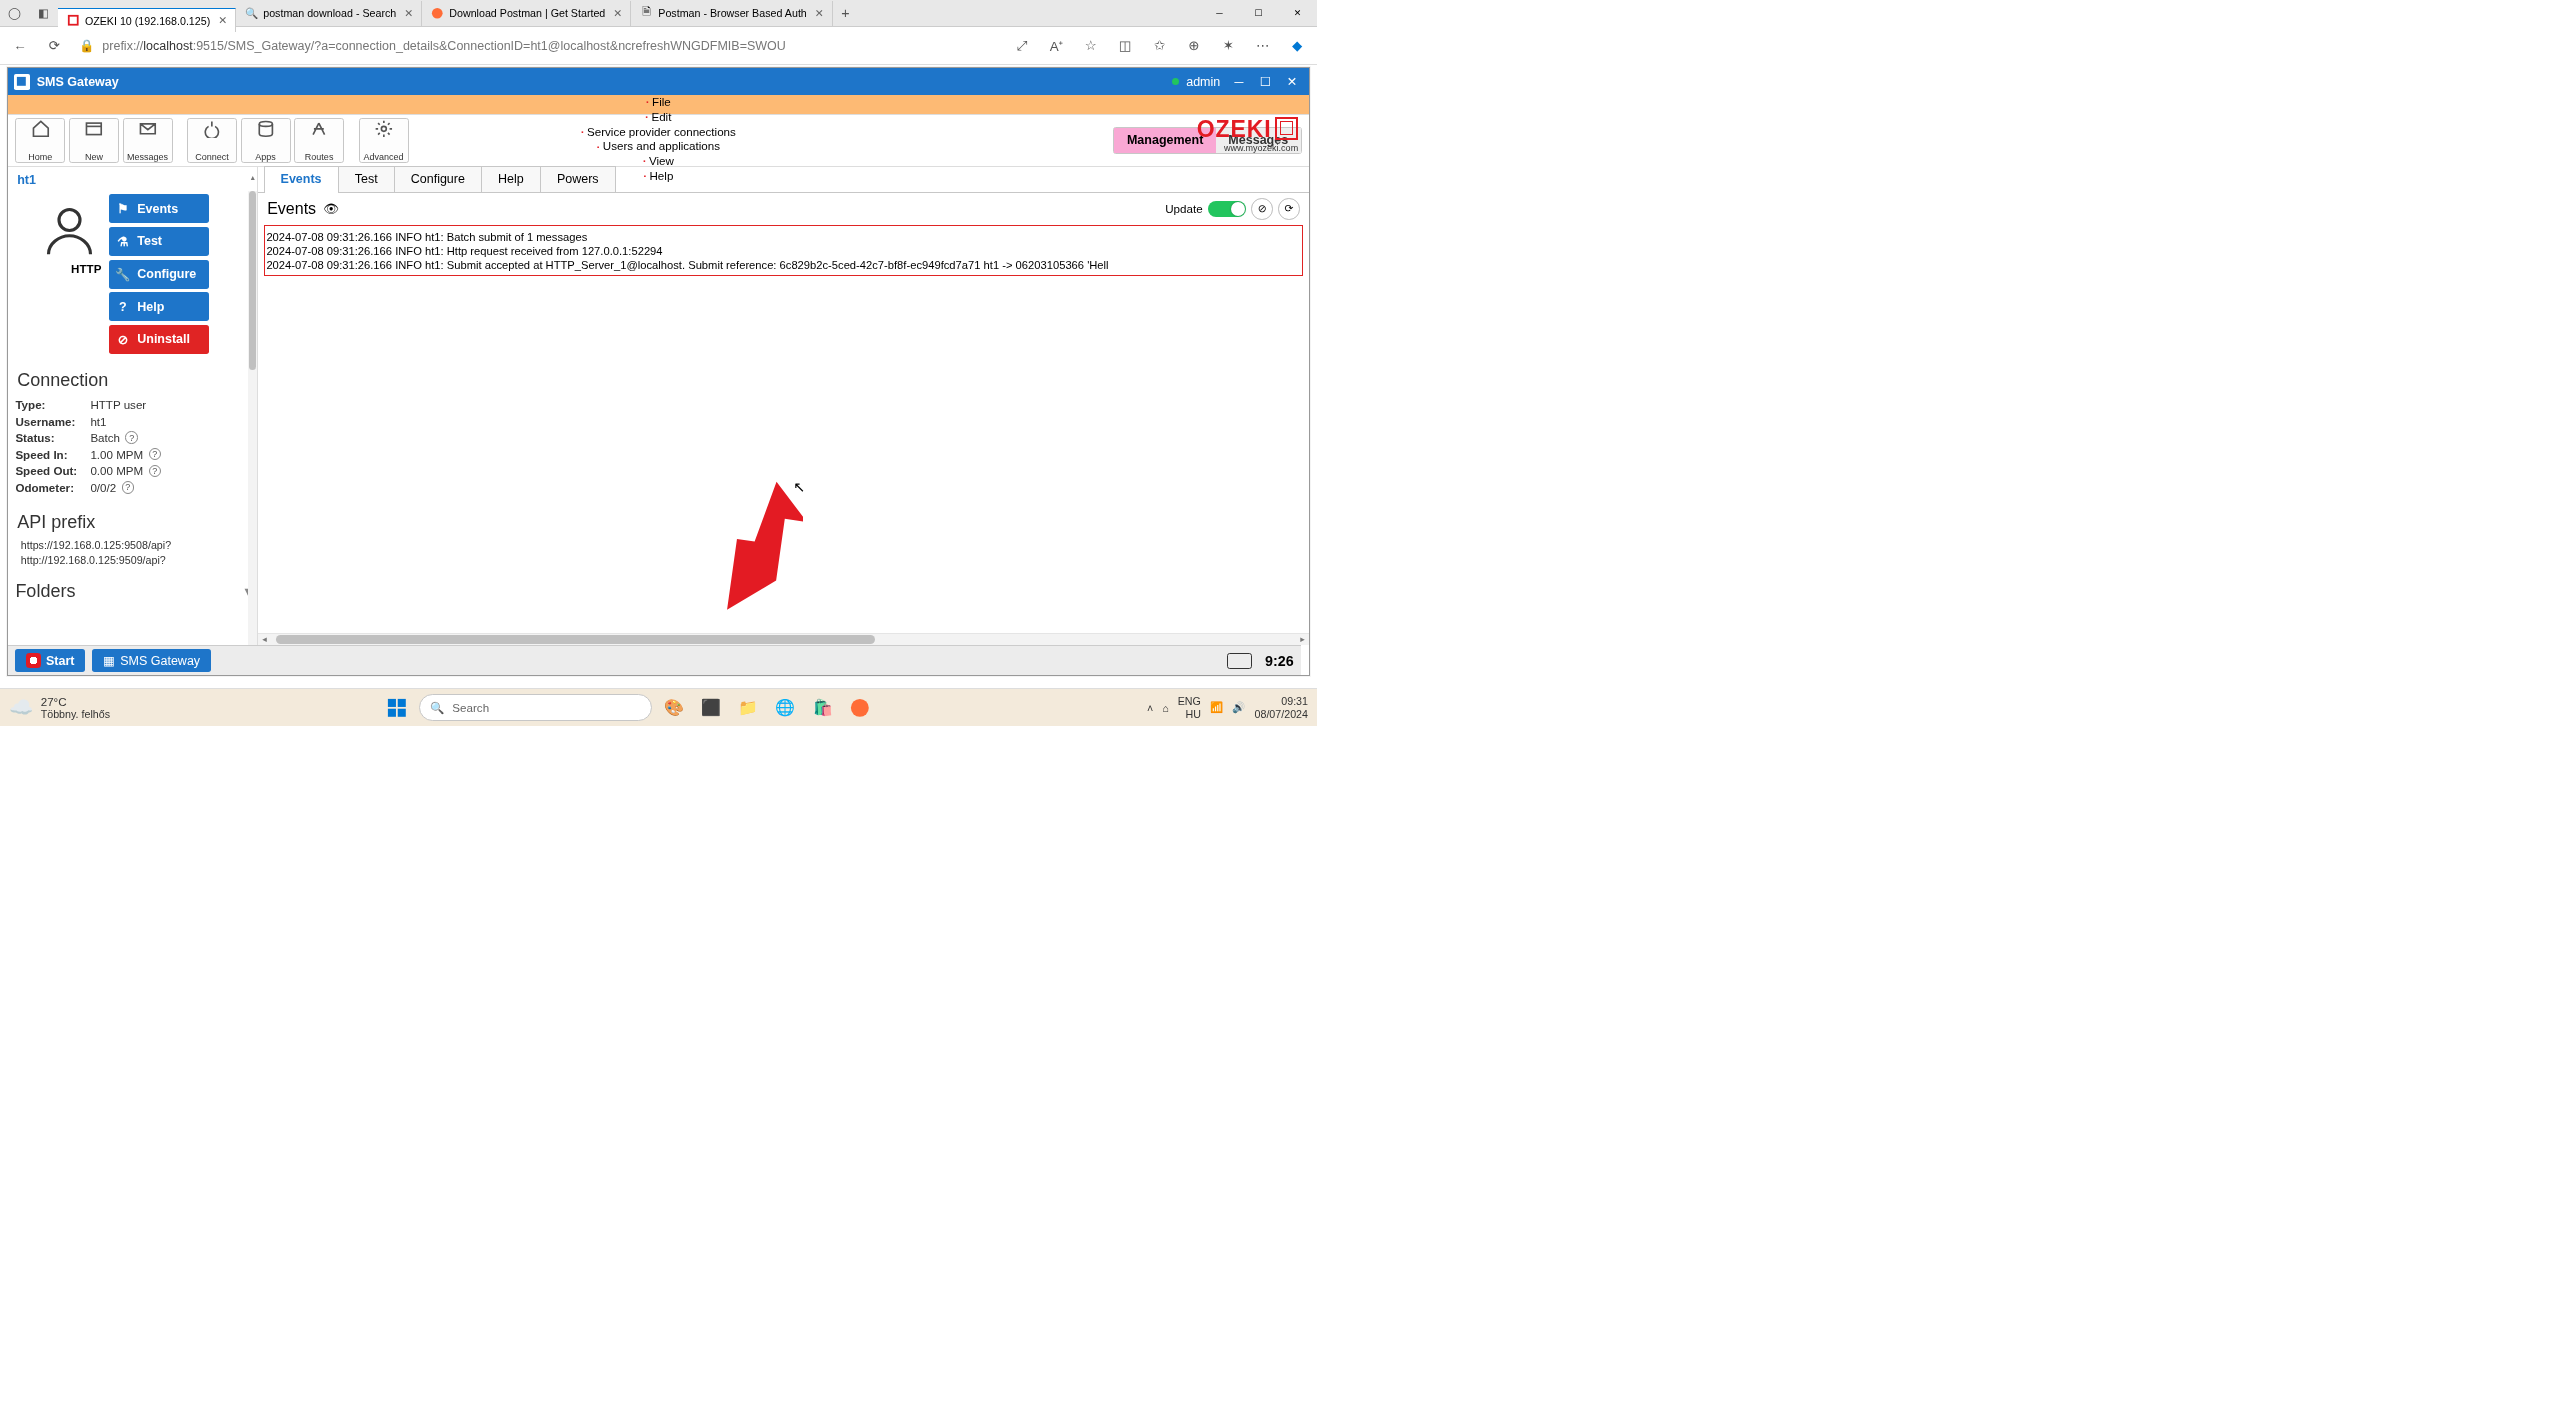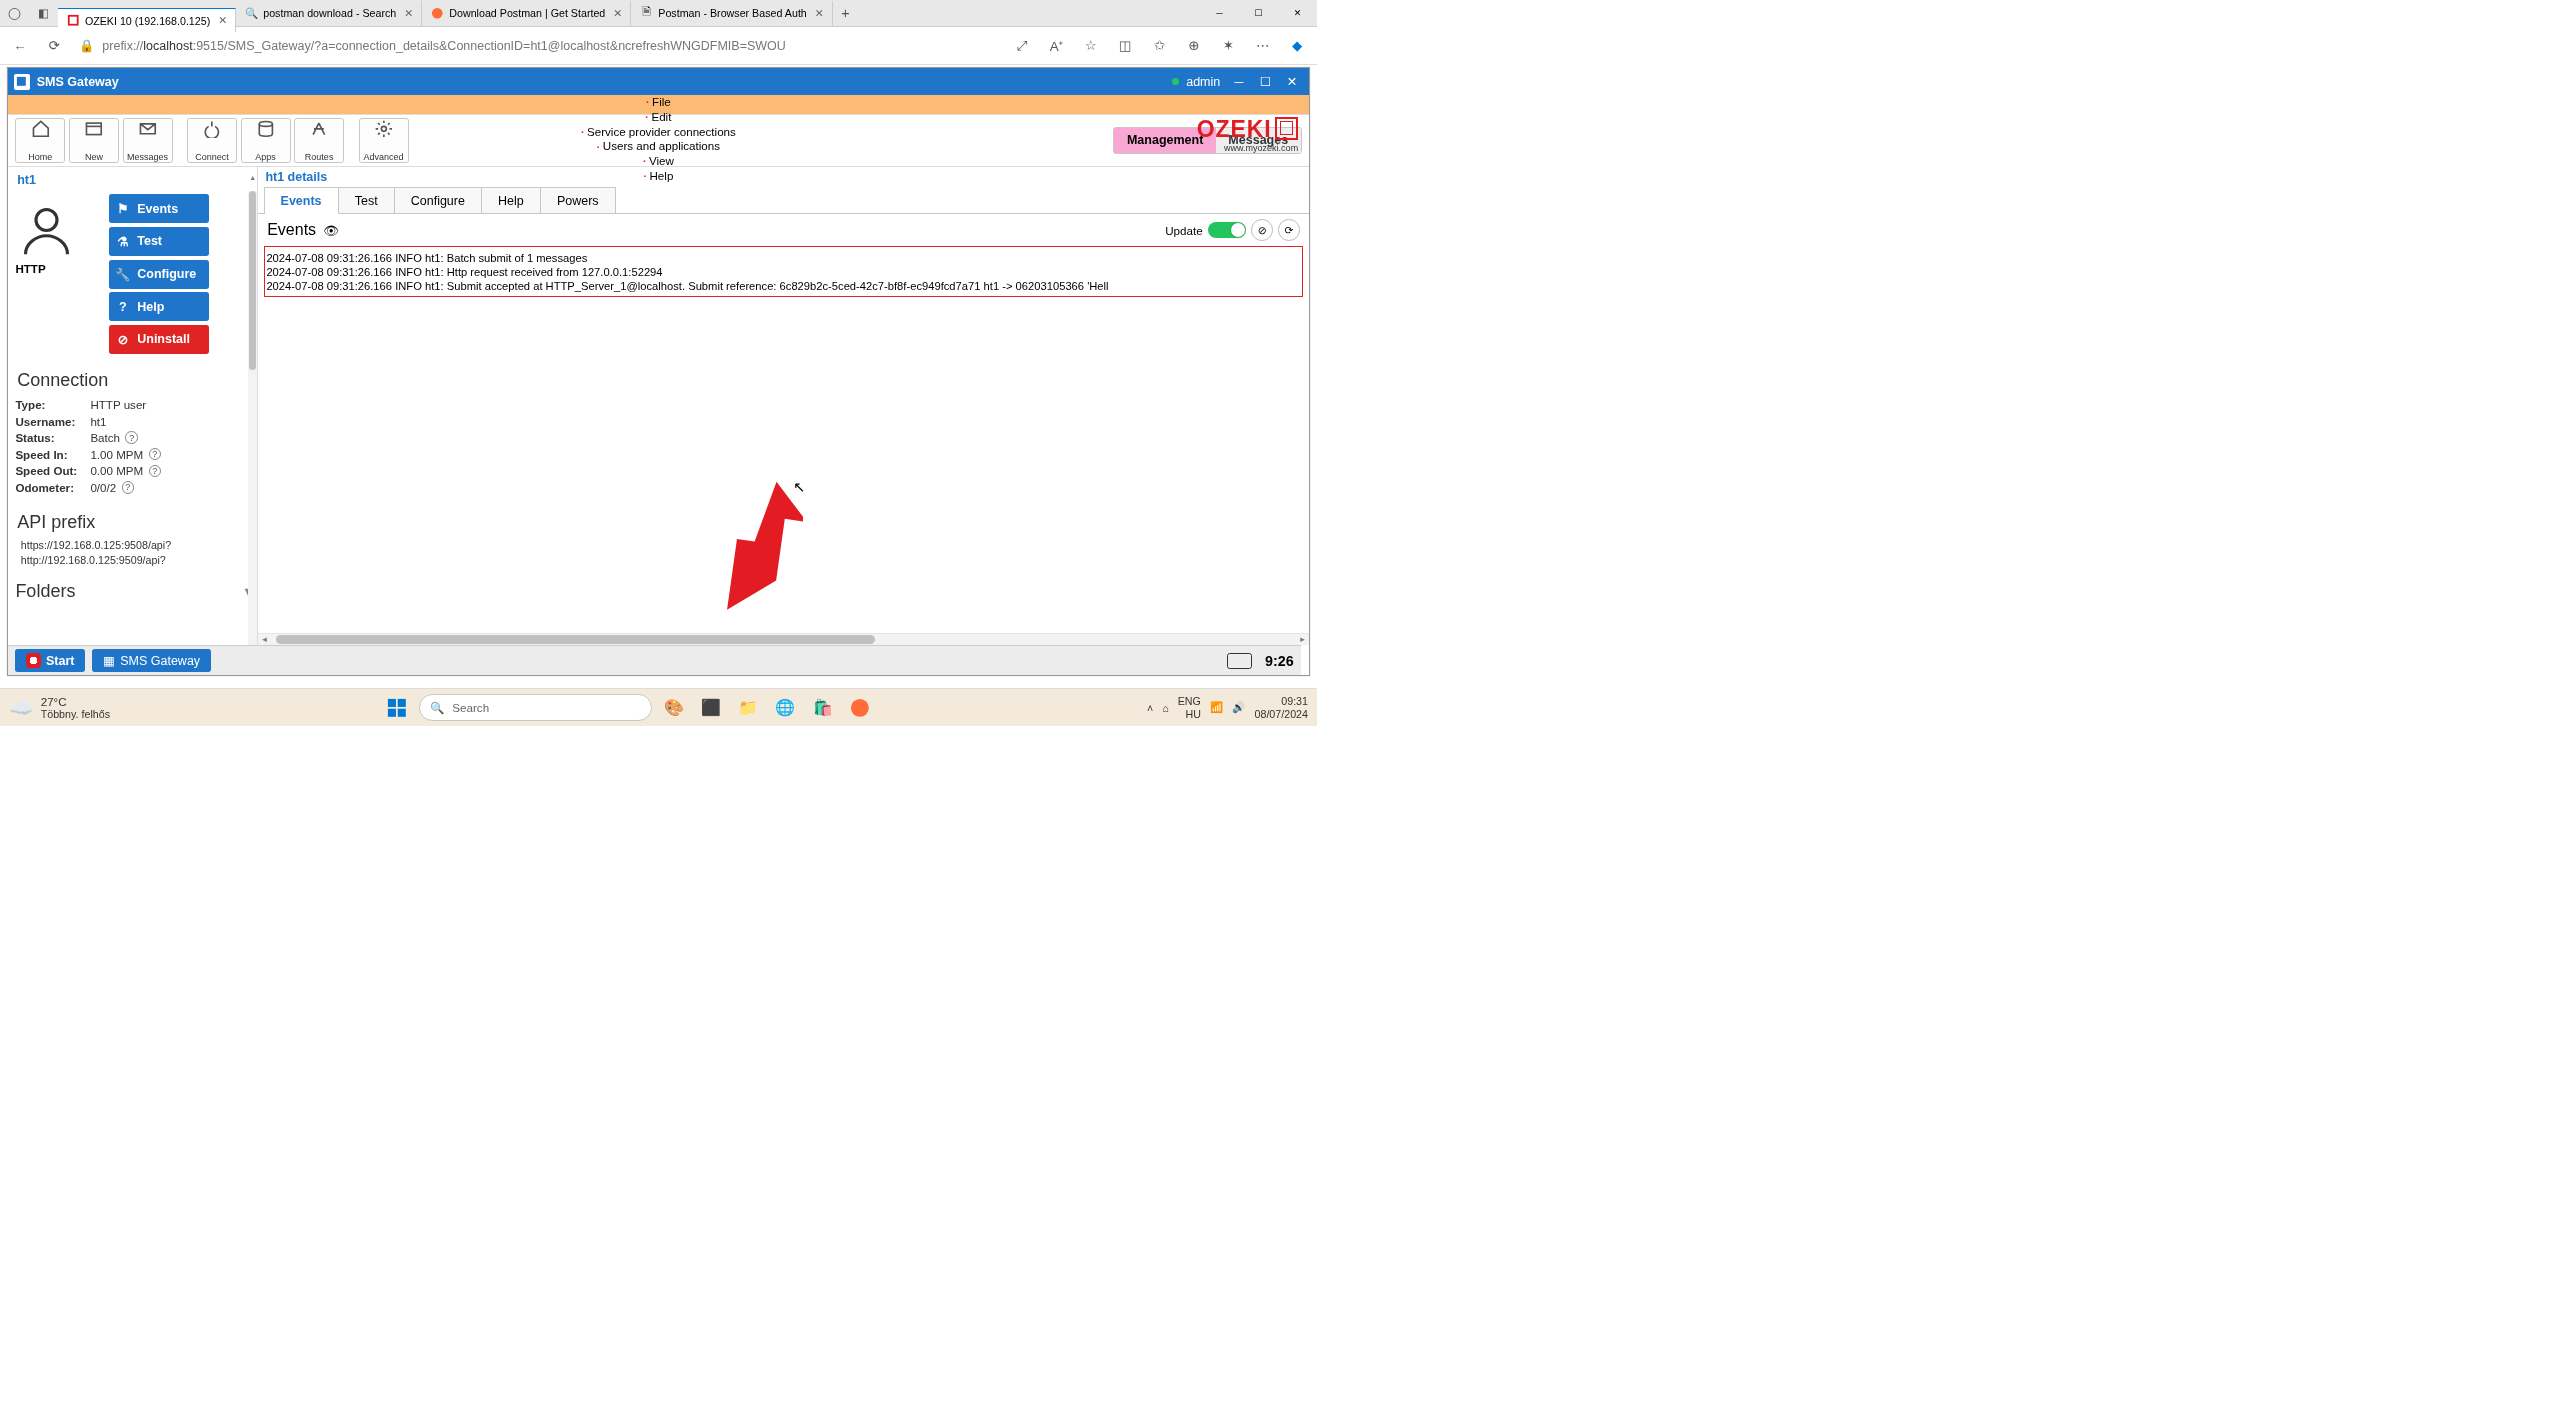--- a/index.html
+++ b/index.html
@@ -49,21 +49,21 @@
 .right-tabs .rtab{ padding:5.4px 12.5px; font-size:12.5px; font-weight:600; cursor:pointer;}
 .right-tabs .rtab.active{ background:#f9a8d4;}
 .right-tabs .rtab:not(.active){ background:#eee; color:#333;}
 
 .app-body { position:absolute; top: 98px; bottom: 30px; left:0; right:0; display:flex;}
 
 
 .sidebar { width: 250px; border-right:0.9px solid #ddd; padding:3.6px 3.6px 0 7.2px; position:relative; overflow:hidden;}
 .side-title { font-size:12.5px; font-weight:700; color:#1e75c9; padding: 3.6px 1.8px 7.2px;}
 .side-top { display:flex; gap:7.2px;}
-.user-fig { width:86px; height:86px; display:flex; align-items:flex-start; justify-content:center; flex-direction:column;}
+.user-fig { width:86px; height:86px; display:flex; align-items:flex-end; justify-content:center; flex-direction:column;}
 .side-btns { display:flex; flex-direction:column; gap:3.6px;}
 .sbtn { width:100px; height:29px; border-radius:2.7px; color:#fff; background:#1e75c9; display:flex; align-items:center; padding:0 7.2px; gap:7.2px; font-size:12.5px; font-weight:600; cursor:pointer;}
 .sbtn.danger{ background:#e02424;}
 .sbtn .sicon{ width:14.3px; display:inline-flex; justify-content:center;}
 .conn-h { font-size:18px; color:#333; margin: 16px 0 5.4px 1.8px;}
 .ktable { font-size:11.6px; color:#333;}
 .ktable .row { display:flex; padding:1.8px 0;}
 .ktable .k { width:75px; font-weight:700;}
 .ktable .v { display:flex; gap:5.4px; align-items:center;}
 .qmark { width:12.5px; height:12.5px; border-radius:50%; border:0.9px solid #888; font-size:9px; display:inline-flex; align-items:center; justify-content:center; color:#555; cursor:pointer;}
@@ -352,21 +352,20 @@
       <div class="fold-h">
           <span>Folders</span>
           <span style="color:#888;">▾</span>
         </div>
       <div class="sb-scroll">
           <div class="sarrow up">▴</div>
         </div>
     </div>
 
     <div class="main" style="position:relative;">
-      <div class="main-title">ht1 details</div>
       <div class="subtabs">
         <div class="subtab active">Events</div>
         <div class="subtab">Test</div>
         <div class="subtab">Configure</div>
         <div class="subtab">Help</div>
         <div class="subtab">Powers</div>
       </div>
       <div class="events-bar">
         <span class="etitle">Events</span>
         <span class="eye">👁</span>

